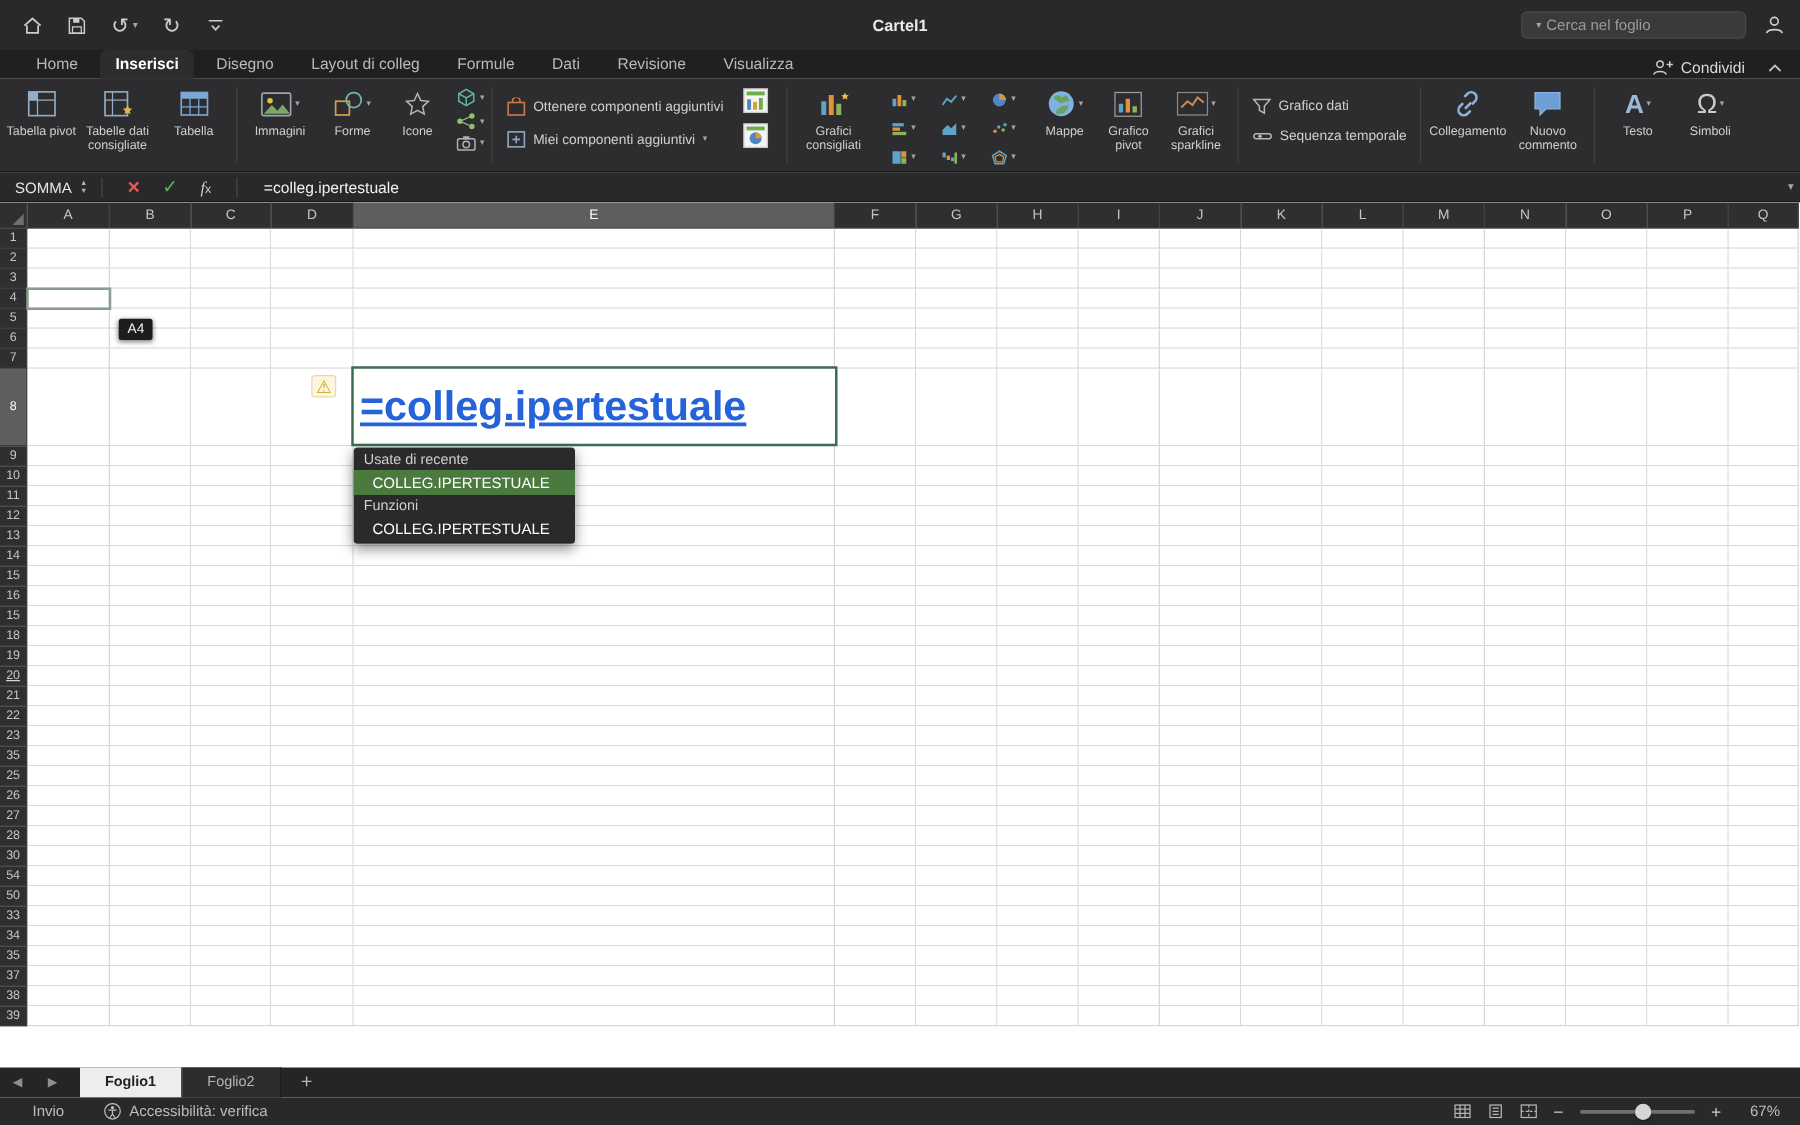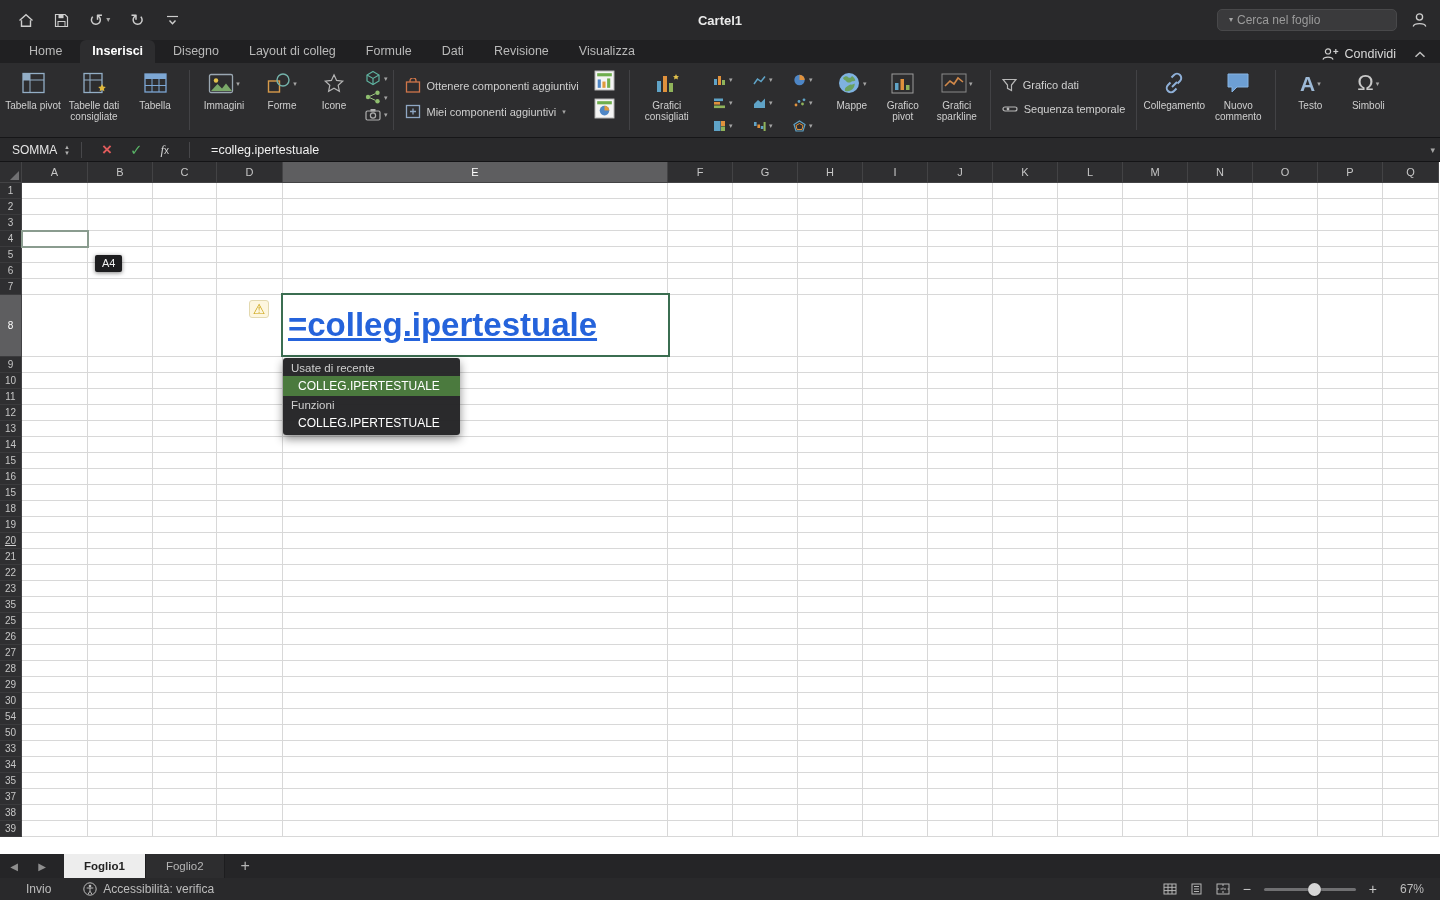--- a/index.html
+++ b/index.html
@@ -1086,40 +1086,20 @@
         <div class="cell" style="width: 65px;"></div>
         <div class="cell" style="width: 65px;"></div>
         <div class="cell" style="width: 65px;"></div>
         <div class="cell" style="width: 65px;"></div>
         <div class="cell" style="width: 65px;"></div>
         <div class="cell" style="width: 65px;"></div>
         <div class="cell" style="width: 65px;"></div>
         <div class="cell" style="width: 56px;"></div>
       </div>
       <div class="grow" style="height: 16px;">
-        <div class="rowhdr">29</div>
-        <div class="cell" style="width: 66px;"></div>
-        <div class="cell" style="width: 65px;"></div>
-        <div class="cell" style="width: 64px;"></div>
-        <div class="cell" style="width: 66px;"></div>
-        <div class="cell" style="width: 385px;"></div>
-        <div class="cell" style="width: 65px;"></div>
-        <div class="cell" style="width: 65px;"></div>
-        <div class="cell" style="width: 65px;"></div>
-        <div class="cell" style="width: 65px;"></div>
-        <div class="cell" style="width: 65px;"></div>
-        <div class="cell" style="width: 65px;"></div>
-        <div class="cell" style="width: 65px;"></div>
-        <div class="cell" style="width: 65px;"></div>
-        <div class="cell" style="width: 65px;"></div>
-        <div class="cell" style="width: 65px;"></div>
-        <div class="cell" style="width: 65px;"></div>
-        <div class="cell" style="width: 56px;"></div>
-      </div>
-      <div class="grow" style="height: 16px;">
         <div class="rowhdr">30</div>
         <div class="cell" style="width: 66px;"></div>
         <div class="cell" style="width: 65px;"></div>
         <div class="cell" style="width: 64px;"></div>
         <div class="cell" style="width: 66px;"></div>
         <div class="cell" style="width: 385px;"></div>
         <div class="cell" style="width: 65px;"></div>
         <div class="cell" style="width: 65px;"></div>
         <div class="cell" style="width: 65px;"></div>
         <div class="cell" style="width: 65px;"></div>

